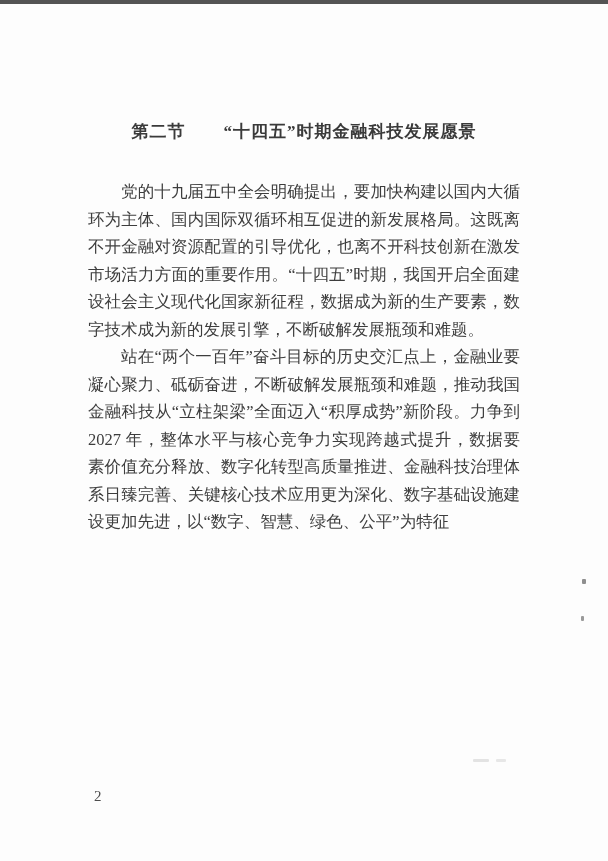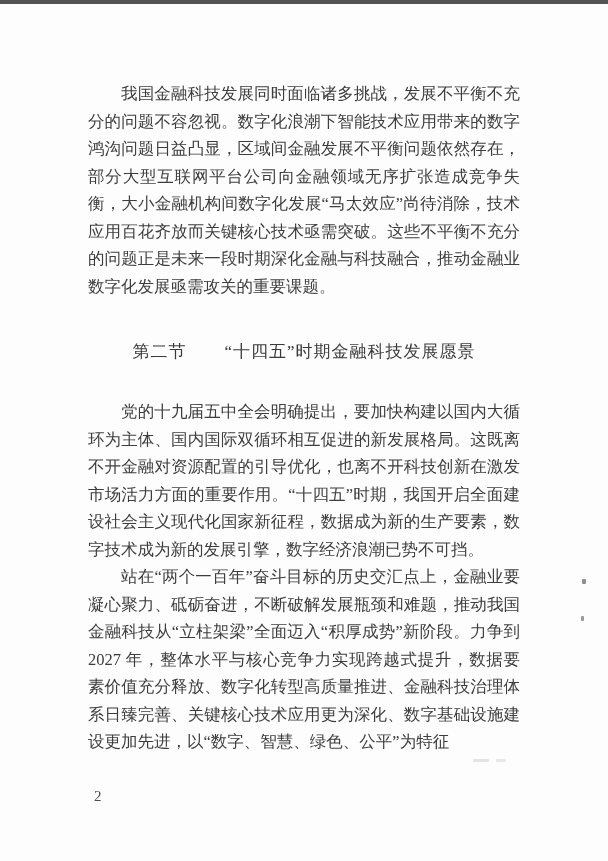--- a/index.html
+++ b/index.html
@@ -36,21 +36,21 @@
   p.para {
     margin: 0;
     text-indent: 2em;
   }
   h2.section-heading {
     margin: 38px 0 32px 0;
     padding: 0;
     text-align: center;
     font-size: 17px;
     line-height: 28px;
-    font-weight: 400;
+    font-weight: 700;
     color: #3a3a3a;
     letter-spacing: 1px;
   }
   h2.section-heading .section-title {
     margin-left: 38px;
   }
   .page-number {
     position: absolute;
     left: 94px;
     top: 786px;
@@ -66,27 +66,26 @@
   .speck-right-2 { left: 581px; top: 616px; width: 3px; height: 5px; background: #9a9a9a; }
   .smudge-bottom-1 { left: 473px; top: 759px; width: 16px; height: 3px; background: #e3e3e3; }
   .smudge-bottom-2 { left: 496px; top: 759px; width: 10px; height: 3px; background: #e7e7e7; }
 </style>
 </head>
 <body>
 
 <div class="scan-top-edge"></div>
 
 <div class="content">
-  <p class="para">我国金融科技发展同时面临诸多挑战，发展不平衡不充分的问题不容忽视。数字化浪潮下智能技术应用带来的数字鸿沟问题日益凸显，区域间金融发展不平衡问题依然存在，部分大型互联网平台公司向金融领域无序扩张造成竞争失衡，大小金融机构间数字化发展“马太效应”尚待消除，技术应用百花齐放而关键核心技术亟需突破。这些不平衡不充分的问题正是未来一段时期深化金融与科技融合，推动金融业数字化发展亟需攻关的重要课题。</p>
 
   <h2 class="section-heading">
     <span class="section-number">第二节</span><span class="section-title">“十四五”时期金融科技发展愿景</span>
   </h2>
 
-  <p class="para">党的十九届五中全会明确提出，要加快构建以国内大循环为主体、国内国际双循环相互促进的新发展格局。这既离不开金融对资源配置的引导优化，也离不开科技创新在激发市场活力方面的重要作用。“十四五”时期，我国开启全面建设社会主义现代化国家新征程，数据成为新的生产要素，数字技术成为新的发展引擎，数字经济浪潮已势不可挡。</p>
+  <p class="para">党的十九届五中全会明确提出，要加快构建以国内大循环为主体、国内国际双循环相互促进的新发展格局。这既离不开金融对资源配置的引导优化，也离不开科技创新在激发市场活力方面的重要作用。“十四五”时期，我国开启全面建设社会主义现代化国家新征程，数据成为新的生产要素，数字技术成为新的发展引擎，不断破解发展瓶颈和难题。</p>
 
   <p class="para">站在“两个一百年”奋斗目标的历史交汇点上，金融业要凝心聚力、砥砺奋进，不断破解发展瓶颈和难题，推动我国金融科技从“立柱架梁”全面迈入“积厚成势”新阶段。力争到 2027 年，整体水平与核心竞争力实现跨越式提升，数据要素价值充分释放、数字化转型高质量推进、金融科技治理体系日臻完善、关键核心技术应用更为深化、数字基础设施建设更加先进，以“数字、智慧、绿色、公平”为特征</p>
 </div>
 
 <div class="page-number">2</div>
 
 <div class="speck speck-right-1"></div>
 <div class="speck speck-right-2"></div>
 <div class="speck smudge-bottom-1"></div>
 <div class="speck smudge-bottom-2"></div>

